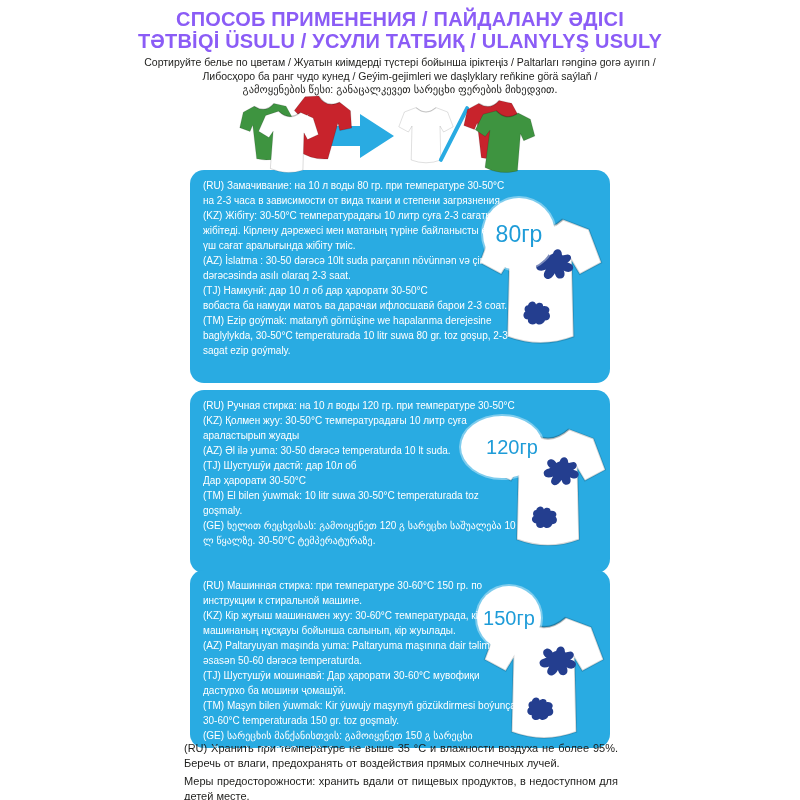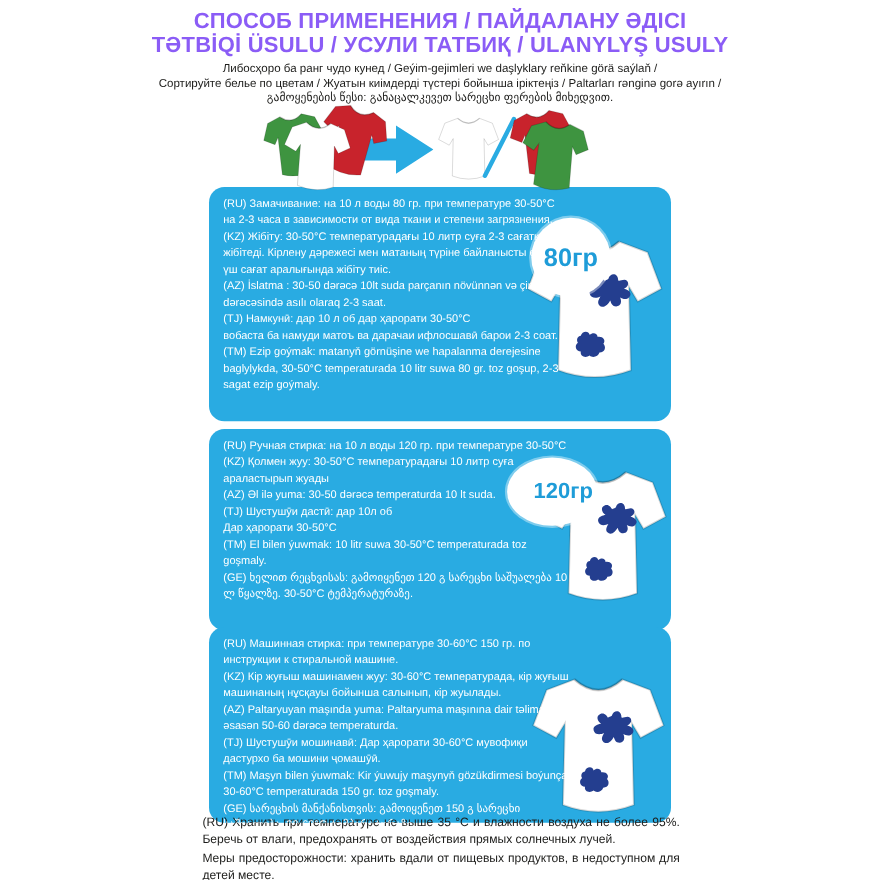--- a/index.html
+++ b/index.html
@@ -40,21 +40,21 @@
   }
   .box-soak    { top:170px; height:213px; }
   .box-hand    { top:390px; height:183px; }
   .box-machine { top:570px; height:178px; }
   .box-text { position:absolute; left:13px; top:8px; width:314px; z-index:2; }
   .box-text p { margin:0; font-size:10px; line-height:15px; white-space:pre-line; }
 
   .badge {
     position:absolute; background:#ffffff; border-radius:50%;
     display:flex; align-items:center; justify-content:center;
-    color:#1E9CD8; font-weight:bold; z-index:4;
+    color:#1E9CD8; font-weight:normal; z-index:4;
     box-shadow:0 0 0 2px rgba(255,255,255,0.4);
   }
   .badge-0 { left:293px; top:28px; width:72px; height:72px; font-size:23px; }
   .badge-1 { left:271px; top:26px; width:62px; height:62px; font-size:20px;padding-left:20px; }
   .badge-2 { left:287px; top:16px; width:64px; height:64px; font-size:20px; }
 
   .stained-shirt { position:absolute; z-index:1; }
   .stained-shirt svg { display:block; }
   .shirt-0 { left:288px; top:46px; }
   .shirt-1 { left:299px; top:36px; }
@@ -83,22 +83,22 @@
     </g>
   </defs>
 </svg>
 
 <div class="page">
 
   <div class="header">
     <p class="title-line">СПОСОБ ПРИМЕНЕНИЯ / ПАЙДАЛАНУ ӘДІСІ</p>
     <p class="title-line">TƏTBİQİ ÜSULU / УСУЛИ ТАТБИҚ / ULANYLYŞ USULY</p>
     <div class="subtitle">
+      <p class="subtitle-line">Сортируйте белье по цветам / Жуатын киімдерді түстері бойынша іріктеңіз / Paltarları rənginə gorə ayırın /</p>
       <p class="subtitle-line">Либосҳоро ба ранг чудо кунед / Geýim-gejimleri we daşlyklary reňkine görä saýlaň /</p>
-      <p class="subtitle-line">Сортируйте белье по цветам / Жуатын киімдерді түстері бойынша іріктеңіз / Paltarları rənginə gorə ayırın /</p>
       <p class="subtitle-line">გამოყენების წესი: განაცალკევეთ სარეცხი ფერების მიხედვით.</p>
     </div>
   </div>
 
   <div class="illustration">
     <span class="shirt ls-green">
       <svg viewBox="0 0 140 150" width="56" height="60">
           <use href="#tshirt-shape"></use>
         </svg>
     </span>
@@ -179,20 +179,21 @@
 
   <section class="box box-machine">
     <div class="box-text">
       <p>(RU) Машинная стирка: при температуре 30-60°C 150 гр. по инструкции к стиральной машине.</p>
       <p>(KZ) Кір жуғыш машинамен жуу:  30-60°C температурада, кір жуғыш машинаның нұсқауы бойынша салынып, кір жуылады.</p>
       <p>(AZ) Paltaryuyan maşında yuma: Paltaryuma maşınına dair təlimata əsasən 50-60 dərəcə temperaturda.</p>
       <p>(TJ)  Шустушӯи мошинавӣ: Дар ҳарорати 30-60°C мувофиқи дастурхо ба мошини ҷомашӯӣ.</p>
       <p>(TM) Maşyn bilen ýuwmak: Kir ýuwujy maşynyň gözükdirmesi boýunça 30-60°C  temperaturada 150 gr. toz goşmaly.</p>
       <p>(GE)  სარეცხის მანქანისთვის: გამოიყენეთ 150 გ სარეცხი საშუალება. 30-60°C ტემპერატურაზე.</p>
     </div>
+    <div class="badge badge-2">150гр</div>
     <span class="stained-shirt shirt-2">
       <svg viewBox="0 0 140 150" width="122" height="131" style="color:#ffffff">
         <use href="#tshirt-shape"></use>
         <path class="stain" d="M84,42 c2,-7 10,-6 10,1 c0,3 6,-2 9,1 c3,3 0,7 -3,8 c5,1 9,5 5,9 c-3,3 -7,1 -9,0 c2,4 1,9 -4,9 c-4,0 -5,-3 -6,-6 c-2,4 -7,9 -11,5 c-3,-3 0,-7 1,-9 c-4,2 -10,2 -11,-3 c-1,-5 5,-6 8,-7 c-4,-2 -6,-8 -1,-10 c4,-2 7,2 8,4 c1,-1 3,-1 4,-2 z"></path>
         <path class="stain" d="M56,100 c1,-5 8,-6 9,-1 c3,-3 8,-2 8,2 c5,-1 9,3 6,7 c3,3 2,9 -4,9 c-1,4 -7,6 -10,3 c-4,3 -10,1 -9,-4 c-5,0 -7,-6 -3,-9 c-2,-3 0,-7 3,-7 z"></path>
       </svg>
     </span>
   </section>
 
   <div class="footer">

